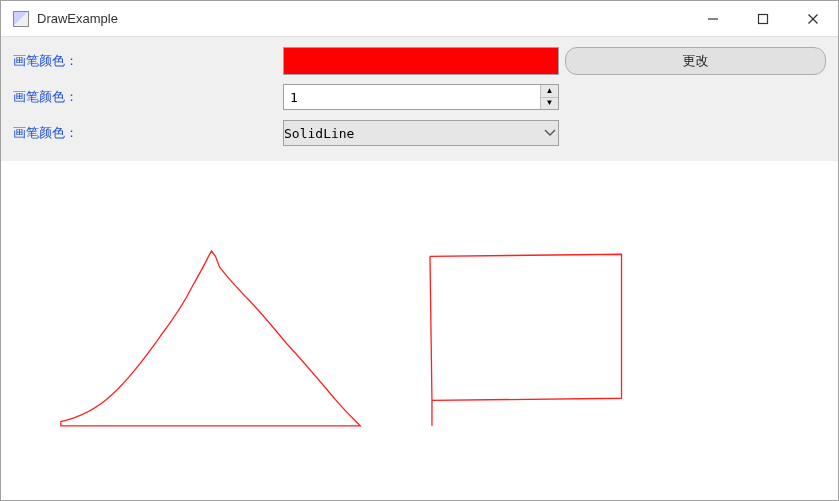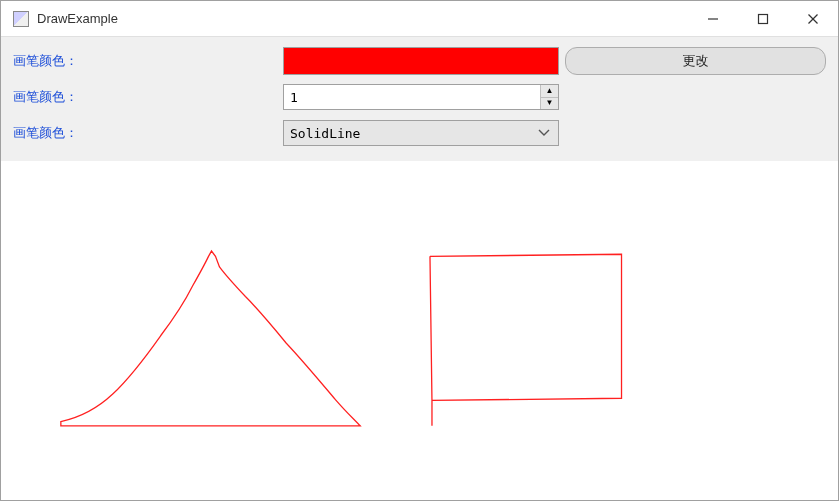--- a/index.html
+++ b/index.html
@@ -124,21 +124,21 @@
       line-height: 1;
     }
     .spin-btn:first-child { border-bottom: 1px solid #c0c0c0; }
     .combobox {
       width: 100%;
       height: 26px;
       display: flex;
       align-items: center;
       border: 1px solid #a0a0a0;
       background: #e6e6e6;
-      padding: 0 6px;
+      padding: 0 0;
       font-family: "SimSun", monospace;
     }
     .combobox .combo-value { flex: 1; }
     .combobox .combo-arrow {
       width: 16px;
       display: flex;
       align-items: center;
       justify-content: center;
     }
     .canvas {

